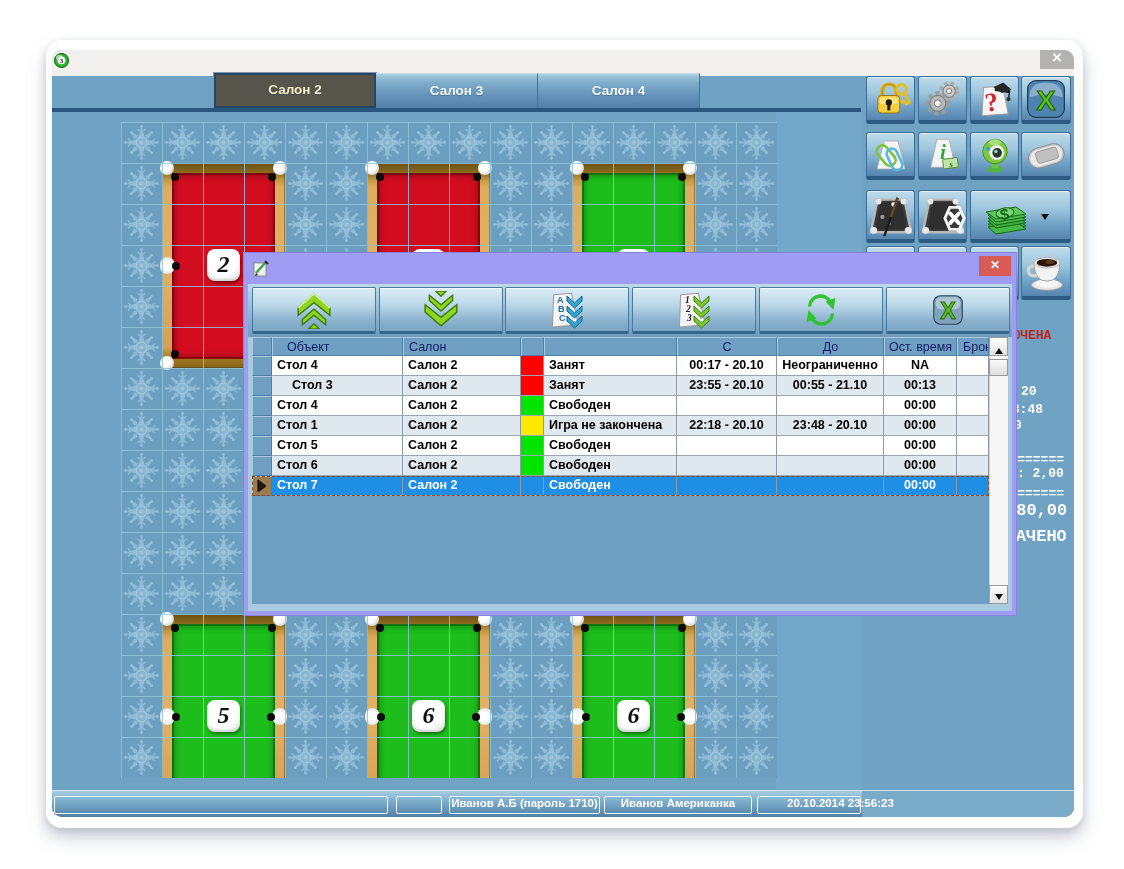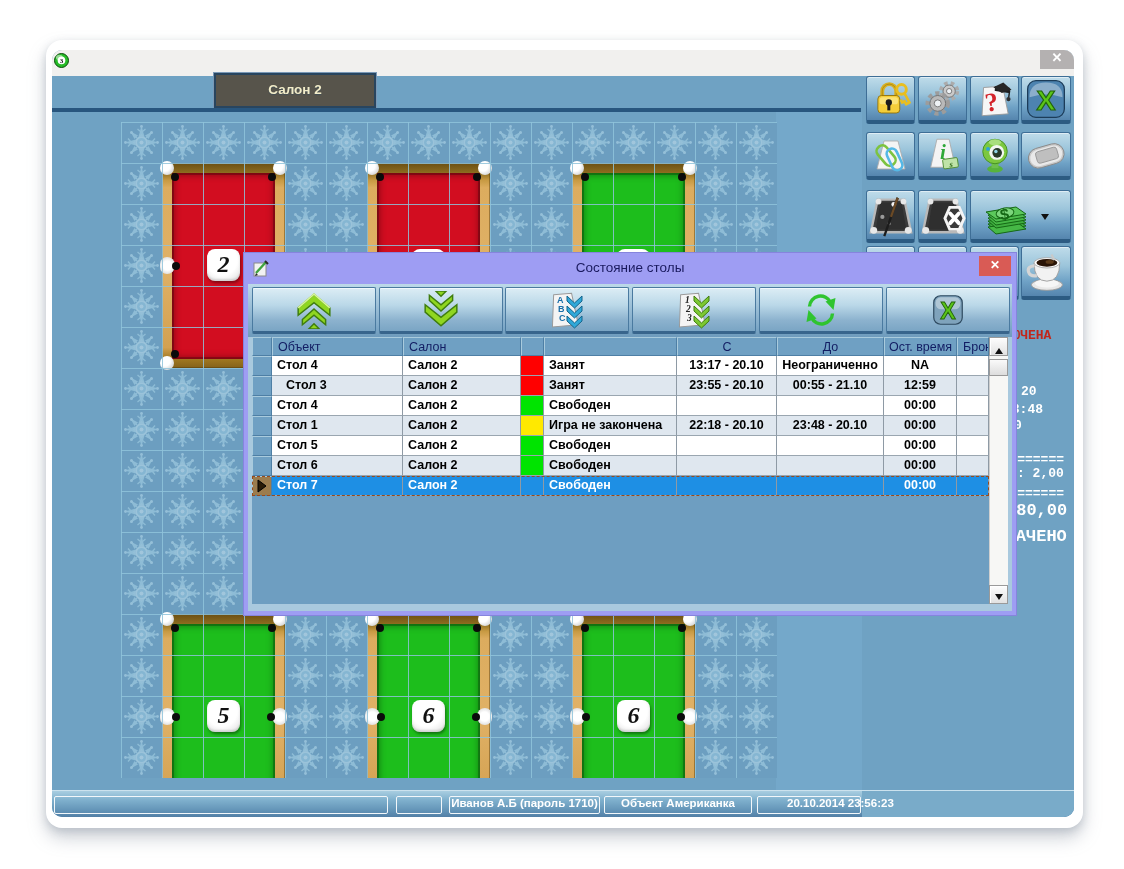--- a/index.html
+++ b/index.html
@@ -90,20 +90,22 @@
 <svg class="abs" style="left:2px;top:3px" width="15" height="15" viewBox="0 0 15 15">
 <circle cx="7.5" cy="7.5" r="7" fill="#27BC27"></circle>
 <circle cx="7.5" cy="7.5" r="7" fill="none" stroke="#0A4D0A" stroke-width="1"></circle>
 <ellipse cx="5.4" cy="4.4" rx="3.4" ry="2.6" fill="rgba(255,255,255,.5)"></ellipse>
 <circle cx="7.5" cy="7.4" r="3.8" fill="#fff"></circle>
 <text x="7.5" y="9.8" font-size="7" font-weight="bold" fill="#111" text-anchor="middle" font-family="Liberation Serif,serif">3</text>
 </svg>
 <div id="closebtn">✕</div>
 </div>
 <div class="tab" id="tabsel" style="left:162px;width:162px;">Салон 2</div>
+<div class="tab" style="left:324px;width:162px;">Салон 3</div>
+<div class="tab" style="left:486px;width:162px;">Салон 4</div>
 <div id="tabunder"></div>
 <div id="midstrip"></div>
 <div id="gridbox">
 <svg width="656" height="656" style="position:absolute;left:0;top:0;z-index:1">
 <defs>
 <g id="flake" opacity="0.5">
  <g fill="#AFDAEB">
   <path d="M0,-16 L3,-6 L-3,-6 Z"></path>
                 <path d="M0,16 L3,6 L-3,6 Z"></path>
   <path d="M-16,0 L-6,3 L-6,-3 Z"></path>
@@ -407,31 +409,30 @@
 <div class="rcp" style="left:934px;top:436px;font-size:13px;color:#fff">==========</div>
 <div class="rcp" style="left:954px;top:451px;font-size:17px;color:#fff">180,00</div>
 <div class="rcp" style="left:923px;top:477px;font-size:17px;color:#fff">ЗАПЛАЧЕНО</div>
 <div id="statusbar"></div>
 <div id="statusright"></div>
 <div class="sbox" style="left:2px;top:746px;width:334px"></div>
 <div class="sbox" style="left:344px;top:746px;width:46px"></div>
 <div class="sbox" style="left:397px;top:746px;width:151px"></div>
 <div class="stext" style="left:397px;top:747px;width:151px;text-align:center">Иванов А.Б (пароль 1710)</div>
 <div class="sbox" style="left:552px;top:746px;width:148px"></div>
-<div class="stext" style="left:552px;top:747px;width:148px;text-align:center">Объект Американка</div>
+<div class="stext" style="left:552px;top:747px;width:148px;text-align:center">Иванов Американка</div>
 <div class="sbox" style="left:705px;top:746px;width:104px"></div>
 <div class="stext" style="left:735px;top:747px">20.10.2014 23:56:23</div>
 <div id="dialog">
 <svg class="abs" style="left:9px;top:7px" width="17" height="17" viewBox="0 0 17 17">
 <rect x="1" y="3" width="12" height="13" fill="#F2F2F2" stroke="#8a8a8a"></rect>
 <path d="M3 13 L13 2" stroke="#3FA33F" stroke-width="2.4"></path>
 <path d="M12 1 L15 4" stroke="#2a2a2a" stroke-width="2"></path>
 <path d="M3 13 l-1 3 3-1 Z" fill="#2a2a2a"></path>
 </svg>
-<div id="dtitle">Состояние столы</div>
 <div id="dclose">✕</div>
 <div id="dpanel">
 <div id="dtoolbar"></div>
 <div class="dbtn" style="left:4px">
             <svg width="54" height="38" viewBox="0 0 46 36">
 <g stroke="#3F7D0E" stroke-width="1.4" fill="#8FD621">
 <path d="M8 16 L23 3 L38 16 L38 23 L23 11 L8 23 Z"></path>
 <path d="M12 27 L23 17 L34 27 L34 32 L23 23 L12 32 Z"></path>
 <path d="M18 36 L23 31 L28 36 Z"></path>
 </g>
@@ -488,45 +489,45 @@
 <div class="dbtn" style="left:637.5px">
             <svg width="36" height="36" viewBox="0 0 48 48">
 <rect x="5" y="5" width="38" height="38" rx="9" fill="#7FA3BC"></rect>
 <rect x="5" y="5" width="38" height="38" rx="9" fill="none" stroke="#2E4A60" stroke-width="1.6"></rect>
 <rect x="7.5" y="7" width="33" height="16" rx="7" fill="rgba(255,255,255,.38)"></rect>
 <text x="24" y="36" font-size="31" font-weight="bold" fill="#5BC518" stroke="#23640D" stroke-width="1.2" text-anchor="middle" font-family="Liberation Sans,sans-serif">X</text>
 </svg>
           </div>
 <div id="dtable">
 <div class="hc" style="left:0px;width:20px;text-align:left;padding-left:5px;"></div>
-<div class="hc" style="left:20px;width:131px;text-align:left;padding-left:5px;">Объект</div>
+<div class="hc" style="left:20px;width:131px;text-align:left;padding-left:14px;">Объект</div>
 <div class="hc" style="left:151px;width:118px;text-align:left;padding-left:5px;">Салон</div>
 <div class="hc" style="left:269px;width:23px;text-align:left;padding-left:5px;"></div>
 <div class="hc" style="left:292px;width:133px;text-align:left;padding-left:5px;"></div>
 <div class="hc" style="left:425px;width:100px;text-align:center;">С</div>
 <div class="hc" style="left:525px;width:107px;text-align:center;">До</div>
 <div class="hc" style="left:632px;width:73px;text-align:center;">Ост. время</div>
 <div class="hc" style="left:705px;width:32px;text-align:left;padding-left:5px;">Брон</div>
 <div class="cell c0" style="left:0;top:19px;width:20px"></div>
 <div class="cell" style="left:20px;top:19px;width:131px;background:#FFFFFF;color:#000;text-align:left;padding-left:5px;">Стол 4</div>
 <div class="cell" style="left:151px;top:19px;width:118px;background:#FFFFFF;color:#000;text-align:left;padding-left:5px;">Салон 2</div>
 <div class="cell" style="left:269px;top:19px;width:23px;background:#FF0000"></div>
 <div class="cell" style="left:292px;top:19px;width:133px;background:#FFFFFF;color:#000;text-align:left;padding-left:5px;">Занят</div>
-<div class="cell" style="left:425px;top:19px;width:100px;background:#FFFFFF;color:#000;text-align:center;">13:17 - 20.10</div>
+<div class="cell" style="left:425px;top:19px;width:100px;background:#FFFFFF;color:#000;text-align:center;">00:17 - 20.10</div>
 <div class="cell" style="left:525px;top:19px;width:107px;background:#FFFFFF;color:#000;text-align:center;">Неограниченно</div>
 <div class="cell" style="left:632px;top:19px;width:73px;background:#FFFFFF;color:#000;text-align:center;">NA</div>
 <div class="cell" style="left:705px;top:19px;width:32px;background:#FFFFFF;color:#000;text-align:left;padding-left:5px;"></div>
 <div class="cell c0" style="left:0;top:39px;width:20px"></div>
-<div class="cell" style="left:20px;top:39px;width:131px;background:#DFE7EF;color:#000;text-align:left;padding-left:14px;">Стол 3</div>
+<div class="cell" style="left:20px;top:39px;width:131px;background:#DFE7EF;color:#000;text-align:left;padding-left:20px;">Стол 3</div>
 <div class="cell" style="left:151px;top:39px;width:118px;background:#DFE7EF;color:#000;text-align:left;padding-left:5px;">Салон 2</div>
 <div class="cell" style="left:269px;top:39px;width:23px;background:#FF0000"></div>
 <div class="cell" style="left:292px;top:39px;width:133px;background:#DFE7EF;color:#000;text-align:left;padding-left:5px;">Занят</div>
 <div class="cell" style="left:425px;top:39px;width:100px;background:#DFE7EF;color:#000;text-align:center;">23:55 - 20.10</div>
 <div class="cell" style="left:525px;top:39px;width:107px;background:#DFE7EF;color:#000;text-align:center;">00:55 - 21.10</div>
-<div class="cell" style="left:632px;top:39px;width:73px;background:#DFE7EF;color:#000;text-align:center;">12:59</div>
+<div class="cell" style="left:632px;top:39px;width:73px;background:#DFE7EF;color:#000;text-align:center;">00:13</div>
 <div class="cell" style="left:705px;top:39px;width:32px;background:#DFE7EF;color:#000;text-align:left;padding-left:5px;"></div>
 <div class="cell c0" style="left:0;top:59px;width:20px"></div>
 <div class="cell" style="left:20px;top:59px;width:131px;background:#FFFFFF;color:#000;text-align:left;padding-left:5px;">Стол 4</div>
 <div class="cell" style="left:151px;top:59px;width:118px;background:#FFFFFF;color:#000;text-align:left;padding-left:5px;">Салон 2</div>
 <div class="cell" style="left:269px;top:59px;width:23px;background:#00E400"></div>
 <div class="cell" style="left:292px;top:59px;width:133px;background:#FFFFFF;color:#000;text-align:left;padding-left:5px;">Свободен</div>
 <div class="cell" style="left:425px;top:59px;width:100px;background:#FFFFFF;color:#000;text-align:center;"></div>
 <div class="cell" style="left:525px;top:59px;width:107px;background:#FFFFFF;color:#000;text-align:center;"></div>
 <div class="cell" style="left:632px;top:59px;width:73px;background:#FFFFFF;color:#000;text-align:center;">00:00</div>
 <div class="cell" style="left:705px;top:59px;width:32px;background:#FFFFFF;color:#000;text-align:left;padding-left:5px;"></div>

